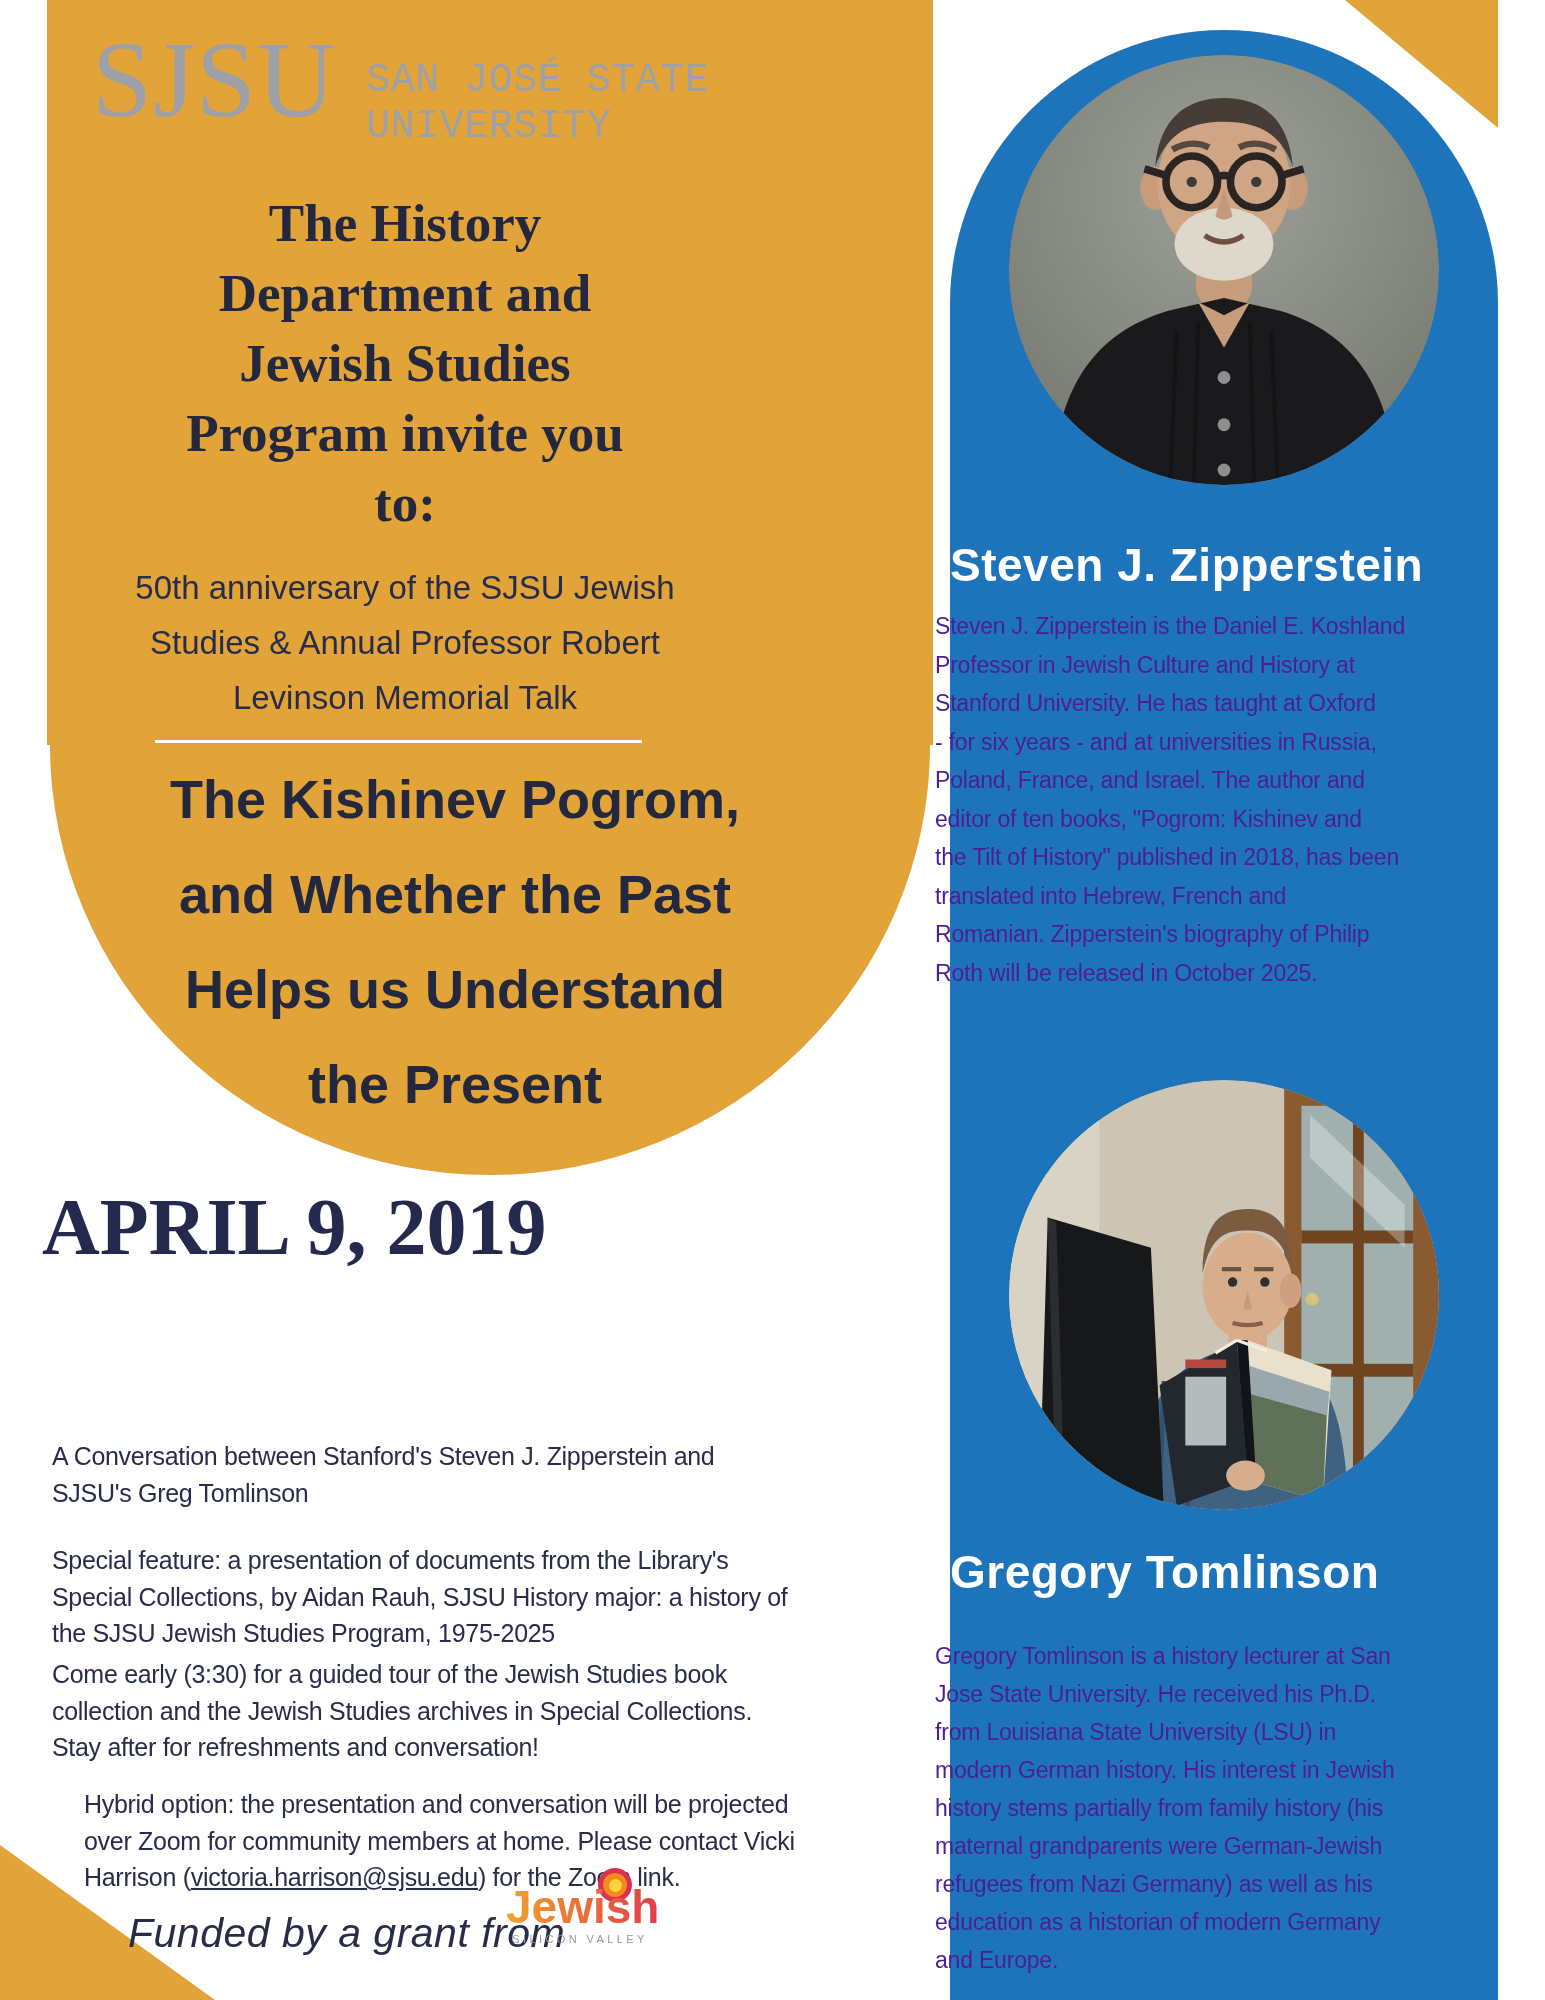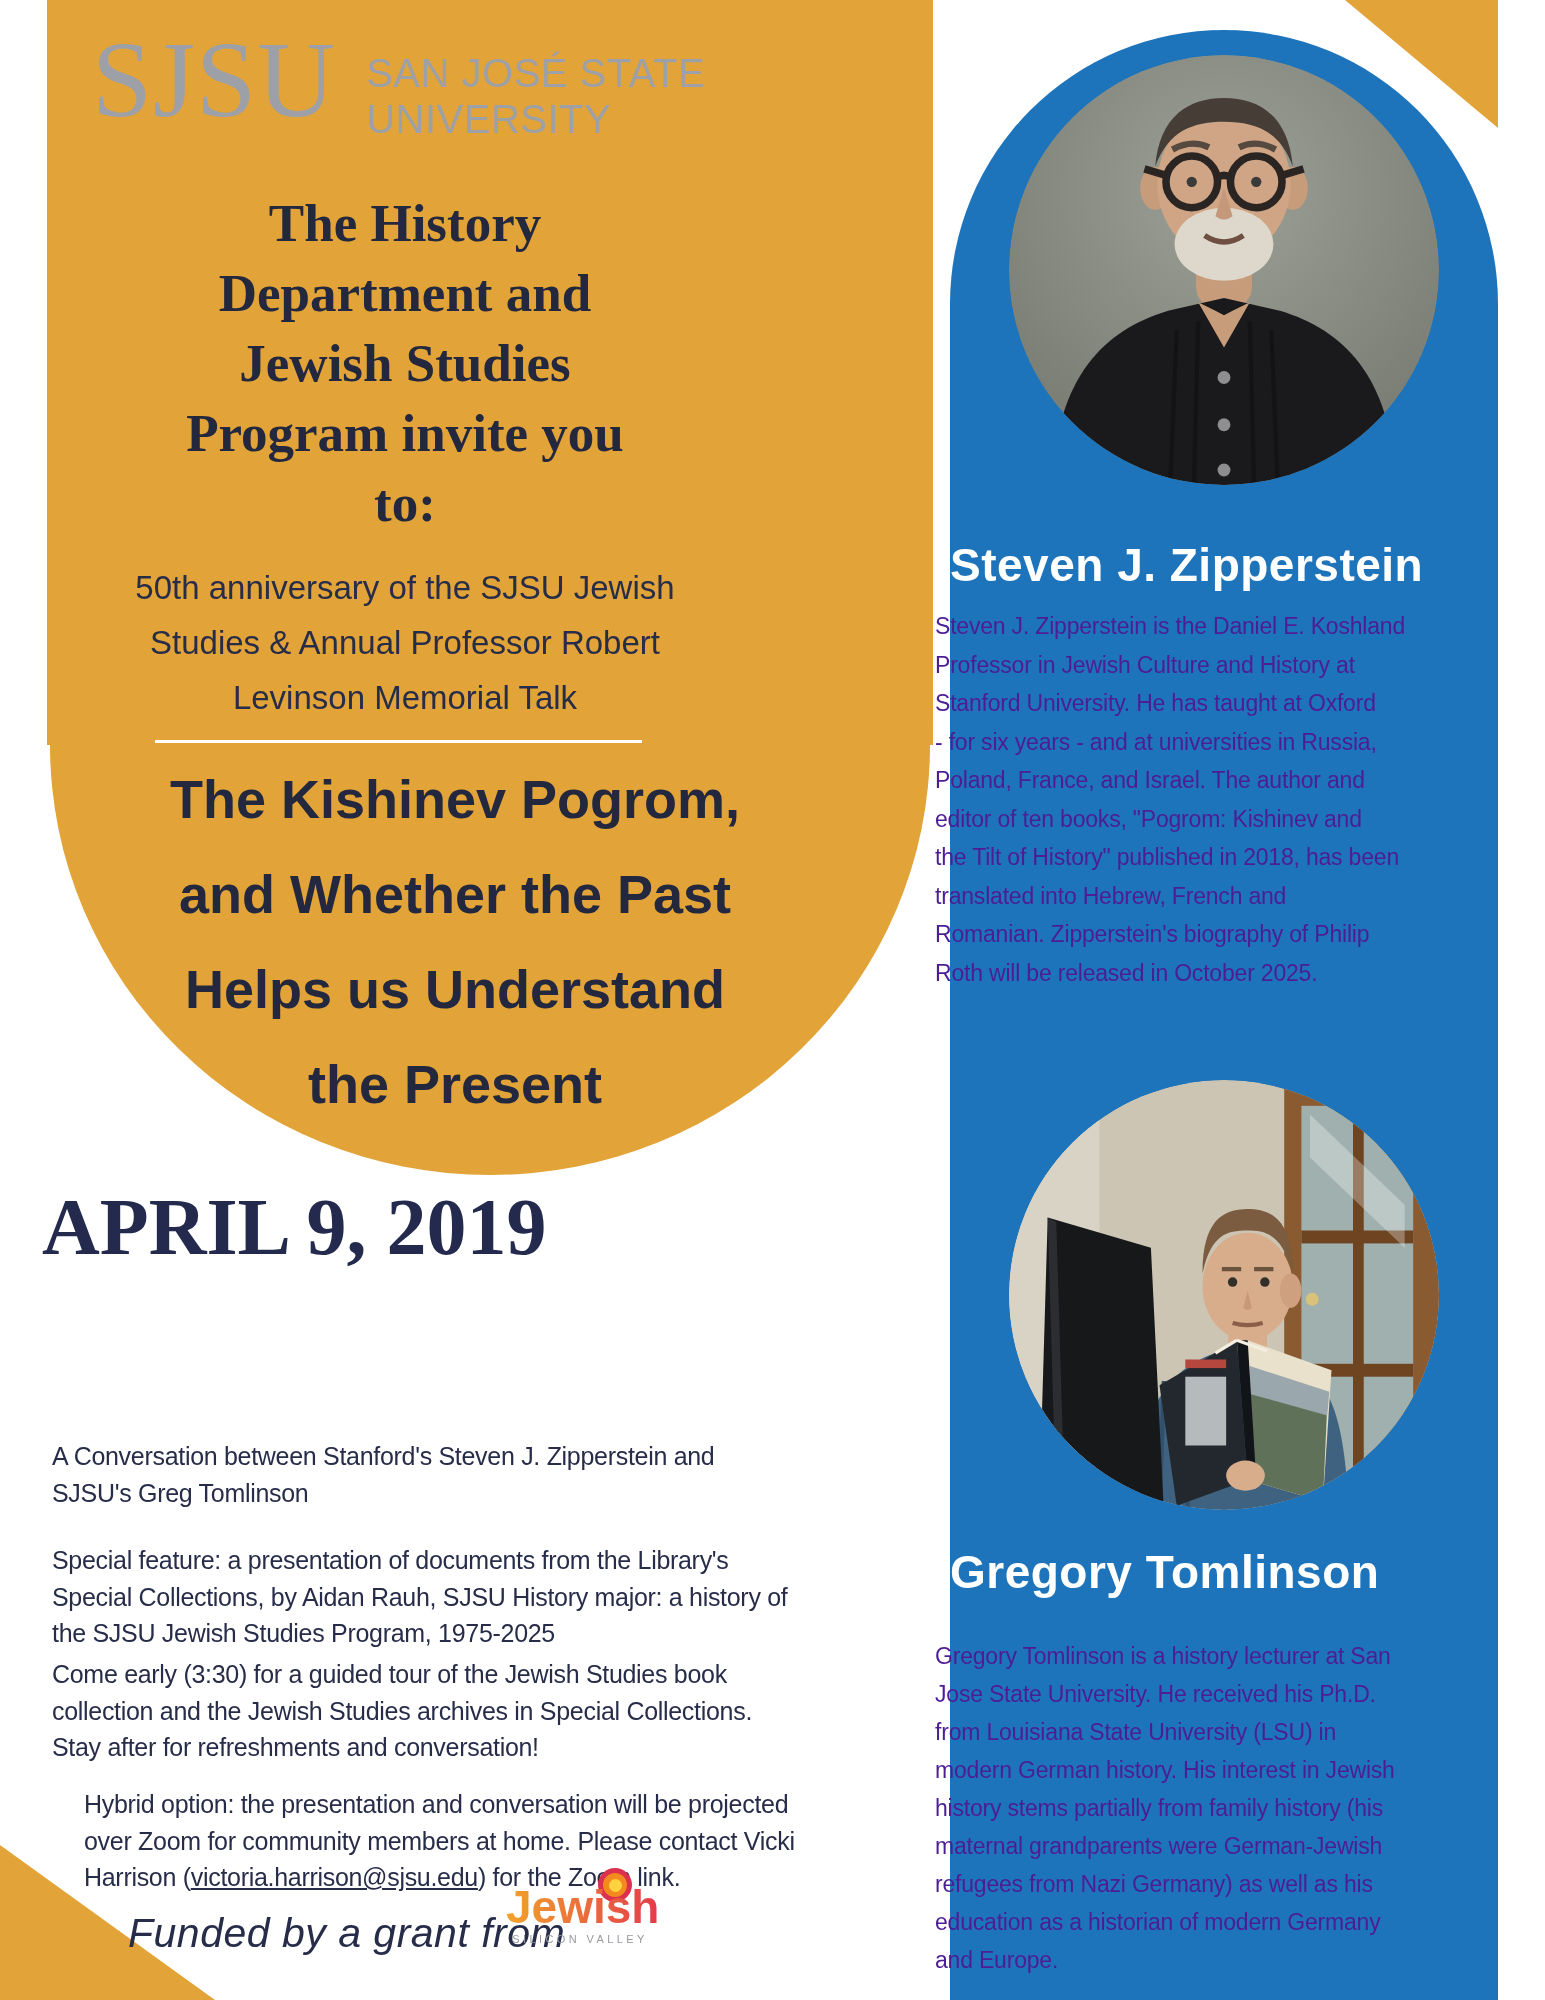--- a/index.html
+++ b/index.html
@@ -10,21 +10,21 @@
   .pre{white-space:pre-line;}
 
   
   .gold-rect{left:47px;top:0;width:886px;height:745px;background:#E2A438;}
   .gold-bulge{left:50px;top:315px;width:880px;height:860px;border-radius:50%;background:#E2A438;}
 
   
   .logo-row{left:92px;top:26px;display:flex;align-items:flex-start;}
   .logo-acronym{font-family:"Liberation Serif","DejaVu Serif",serif;font-size:108px;line-height:108px;
                 color:#9DA0A6;letter-spacing:1px;}
-  .logo-wordmark{margin:24px 0 0 30px;font-family:Liberation Sans, sans-serif;
+  .logo-wordmark{margin:32px 0 0 30px;font-family:Liberation Mono, monospace;
                  font-size:40px;line-height:46px;color:#9DA0A6;letter-spacing:0.5px;}
 
   .invite-heading{left:75px;top:188px;width:660px;text-align:center;
                   font-family:"Liberation Serif","DejaVu Serif",serif;font-weight:700;
                   font-size:53px;line-height:70px;color:#23283F;}
   .event-subtitle{left:60px;top:560px;width:690px;text-align:center;
                   font-size:33px;line-height:55px;color:#272C49;}
   .divider-line{left:155px;top:740px;width:487px;height:3px;background:#ffffff;}
   .talk-title{left:120px;top:752px;width:670px;text-align:center;font-weight:700;
               font-size:54px;line-height:95px;color:#23283F;}

